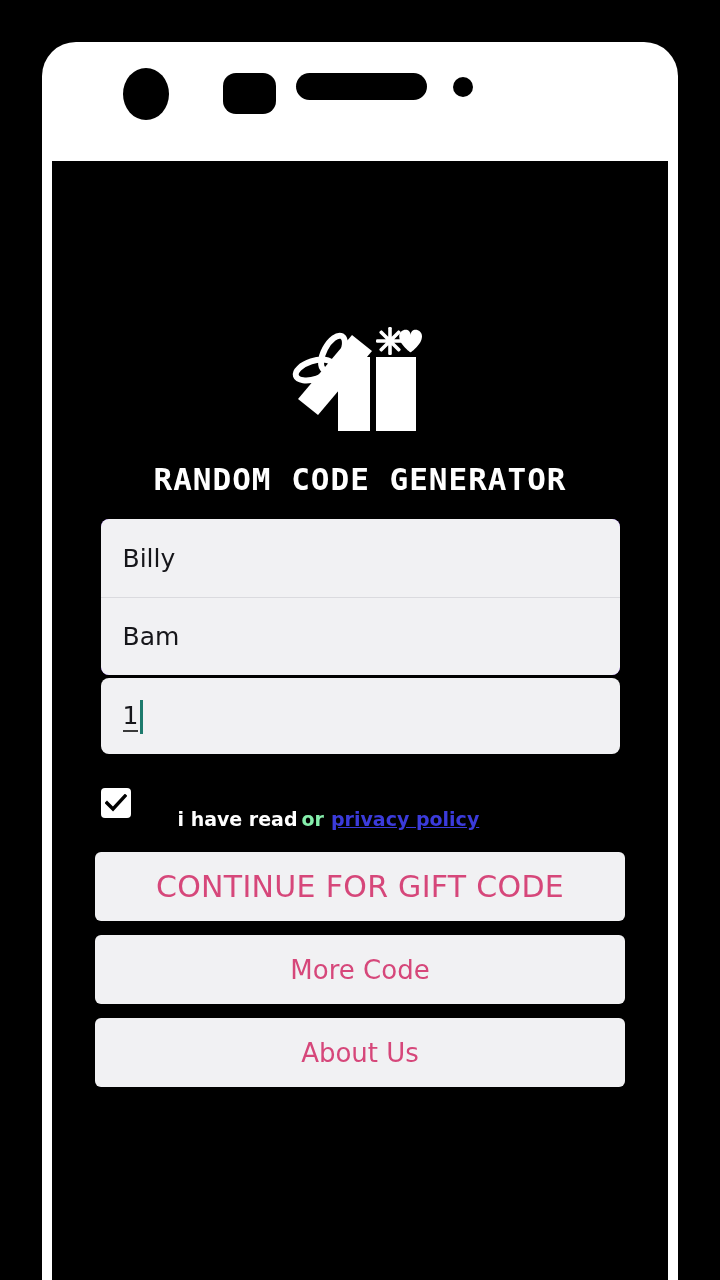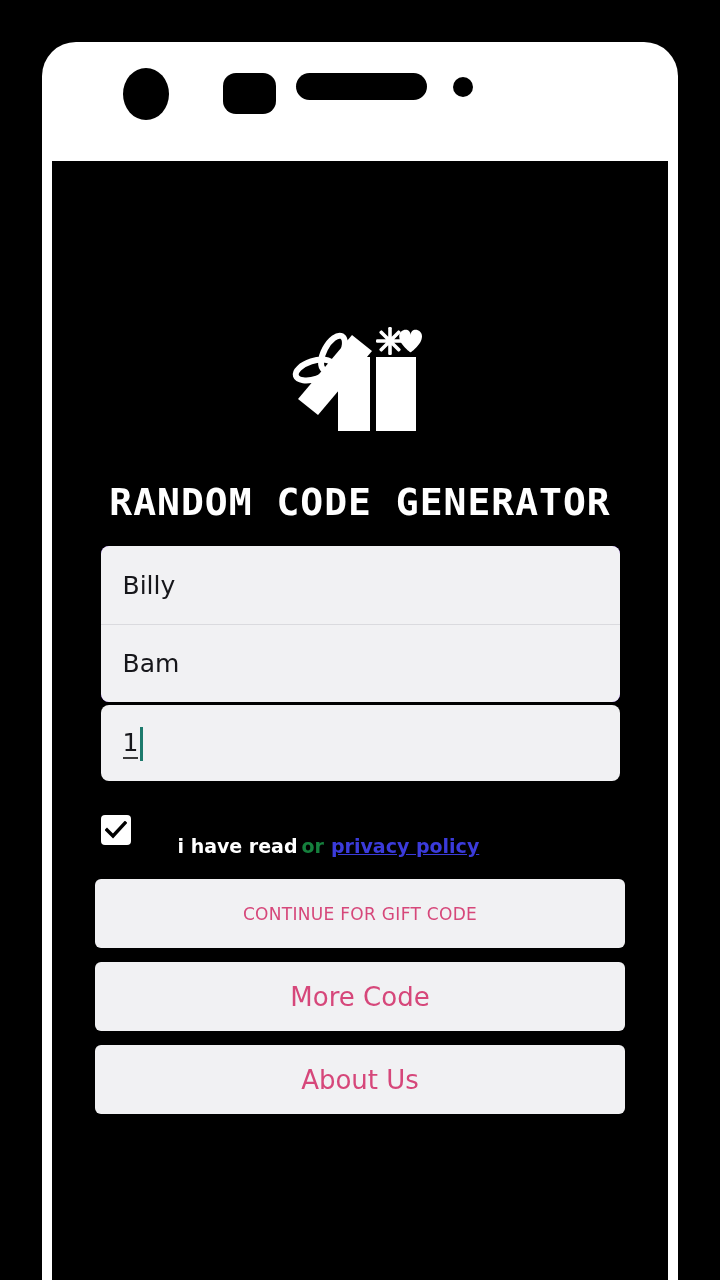--- a/index.html
+++ b/index.html
@@ -96,24 +96,24 @@
     height: 120px;
     display: flex;
     align-items: center;
     justify-content: center;
   }
 
   .logo-wrap svg { display: block; }
 
   
   .app-title {
-    margin-top: 39px;
+    margin-top: 20px;
     color: #ffffff;
     font-family: "DejaVu Sans Mono", "Liberation Mono", monospace;
-    font-size: 38px;
+    font-size: 31px;
     font-weight: 700;
     letter-spacing: 1px;
     white-space: nowrap;
   }
 
   
   .form-block {
     margin-top: 22px;
     width: 519px;
   }
@@ -207,21 +207,21 @@
 
   .consent-text .lead { color: #ffffff; }
 
   .consent-link {
     color: #3b3bdb;
     text-decoration: underline;
     padding: 0 3px;
   }
 
   .consent-or {
-    color: #15803d;
+    color: #86efac;
     padding: 0 4px;
     margin-top: 32px;
   }
 
   
   .button-stack {
     margin-top: 22px;
     width: 530px;
     display: flex;
     flex-direction: column;
@@ -236,21 +236,21 @@
     color: #d6477a;
     font-family: "DejaVu Sans", sans-serif;
     cursor: pointer;
     width: 100%;
     display: flex;
     align-items: center;
     justify-content: center;
   }
 
   .app-button.primary {
-    font-size: 17px;
+    font-size: 30px;
     letter-spacing: 0.3px;
   }
 
   .app-button.secondary {
     font-size: 26px;
   }
 </style>
 </head>
 <body>
 

